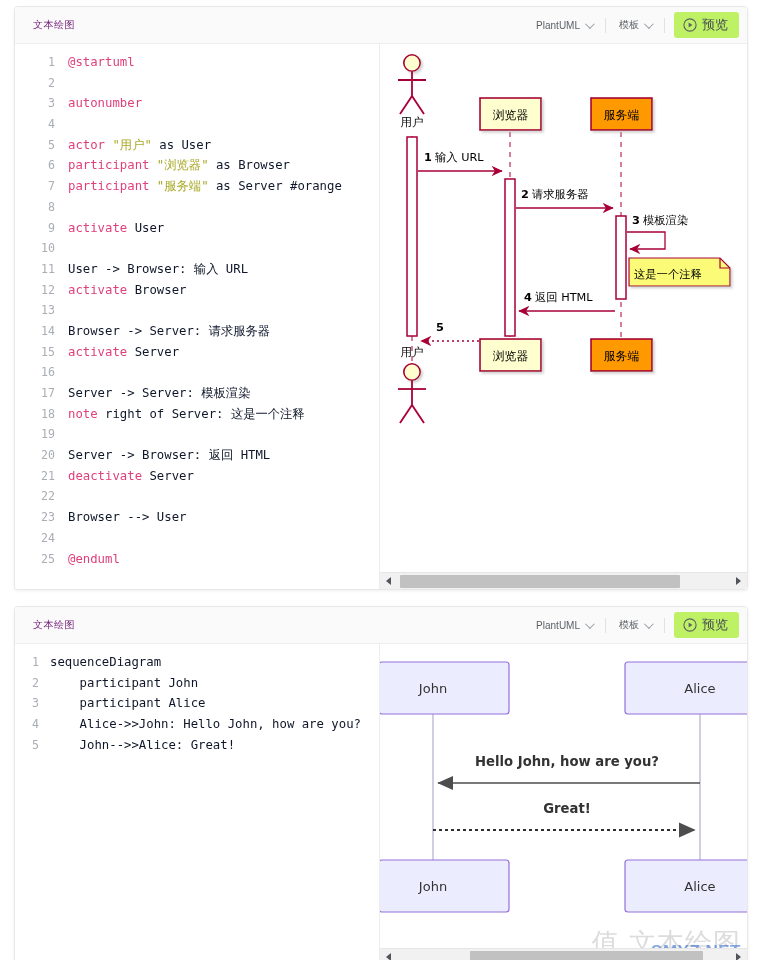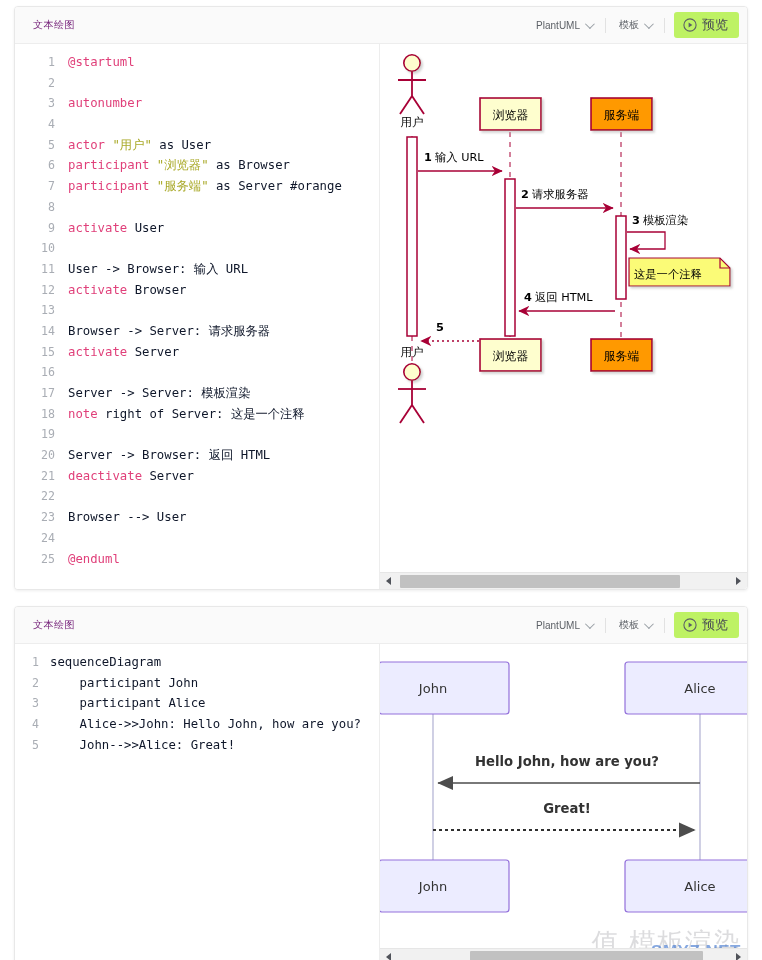--- a/index.html
+++ b/index.html
@@ -393,21 +393,21 @@
           <rect x="-1" y="216" width="130" height="52" rx="3" fill="#ECECFF" stroke="#9370DB" stroke-width="1.2"></rect>
           <text x="53" y="247" font-family="DejaVu Sans, sans-serif" font-size="13" fill="#333" text-anchor="middle">John</text>
         </g>
         <g>
           <rect x="245" y="216" width="130" height="52" rx="3" fill="#ECECFF" stroke="#9370DB" stroke-width="1.2"></rect>
           <text x="320" y="247" font-family="DejaVu Sans, sans-serif" font-size="13" fill="#333" text-anchor="middle">Alice</text>
         </g>
       </svg>
 
       <div class="watermark">
-        <div class="wm-cn">值 模板渲染</div>
+        <div class="wm-cn">值 文本绘图</div>
       </div>
       <div class="wm-net">SMYZ.NET</div>
 
       <div class="hscroll" style="width:100%">
         <div class="sb-arrow l">
             <i></i>
           </div>
         <div class="sb-track">
           <div class="sb-thumb" id="thumb-mmd" style="left: 22%; width: 70%;"></div>
         </div>

